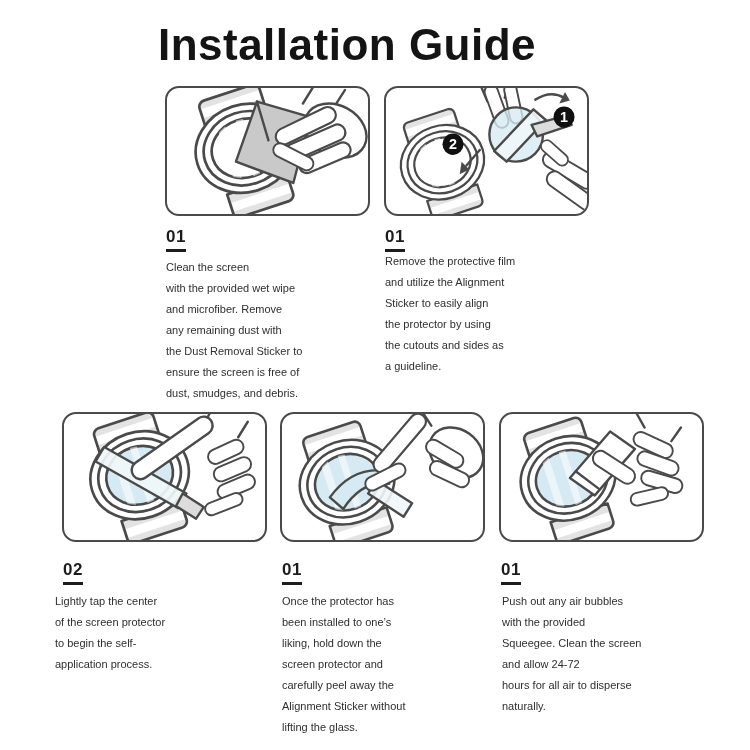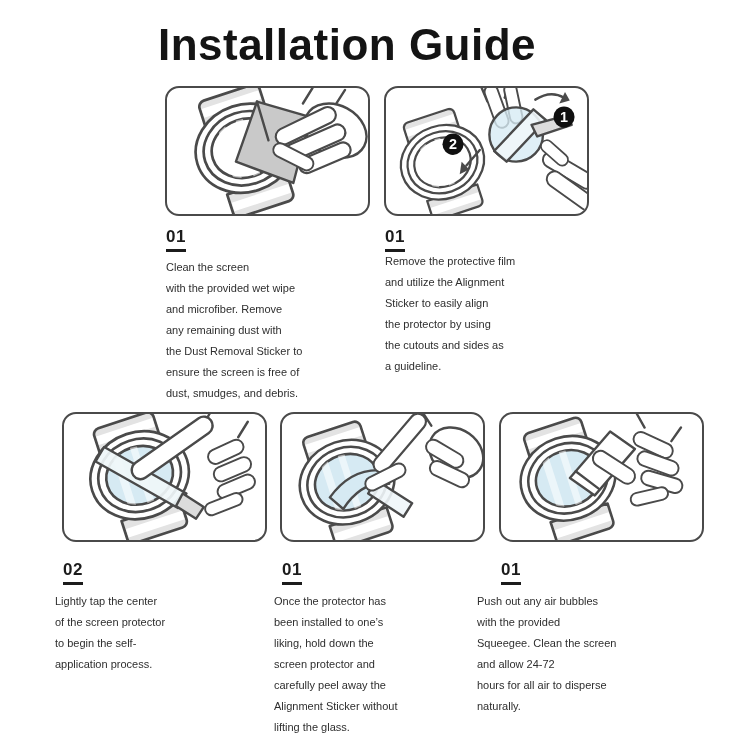--- a/index.html
+++ b/index.html
@@ -39,21 +39,21 @@
     position:absolute;font-size:17px;font-weight:700;color:#1c1c1c;letter-spacing:.5px;
   }
   .step-num span{display:inline-block;border-bottom:3px solid #1c1c1c;padding-bottom:2px;}
   #n1{left:166px;top:227px} #n2{left:385px;top:227px}
   #n3{left:63px;top:560px} #n4{left:282px;top:560px} #n5{left:501px;top:560px}
   .step-text{
     position:absolute;width:218px;font-size:11px;line-height:21px;
     color:var(--c-text);white-space:pre-line;
   }
   #t1{left:166px;top:257px} #t2{left:385px;top:251px}
-  #t3{left:55px;top:591px} #t4{left:274px;top:591px} #t5{left:477px;top:591px}
+  #t3{left:55px;top:591px} #t4{left:282px;top:591px} #t5{left:502px;top:591px}
 
   
   svg .ol{stroke:var(--c-outline);}
   .ol2{stroke:var(--c-outline);stroke-width:2.5;stroke-linejoin:round;stroke-linecap:round;}
   .nofill{fill:none;}
   .fw{fill:#ffffff;}
   .band{fill:#ffffff;stroke:none;}
   .f-strap{fill:var(--c-strap);}
   .f-wipe{fill:var(--c-wipe);}
   .f-film{fill:var(--c-film);}

